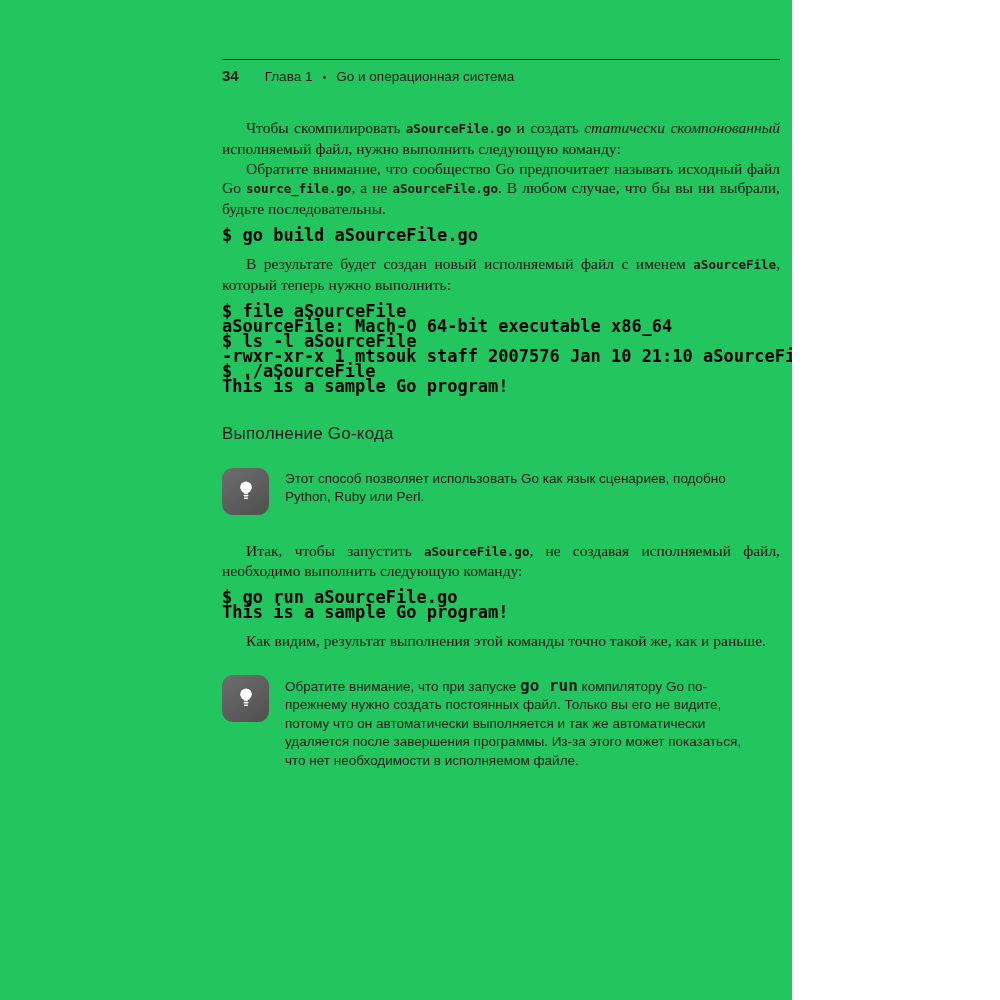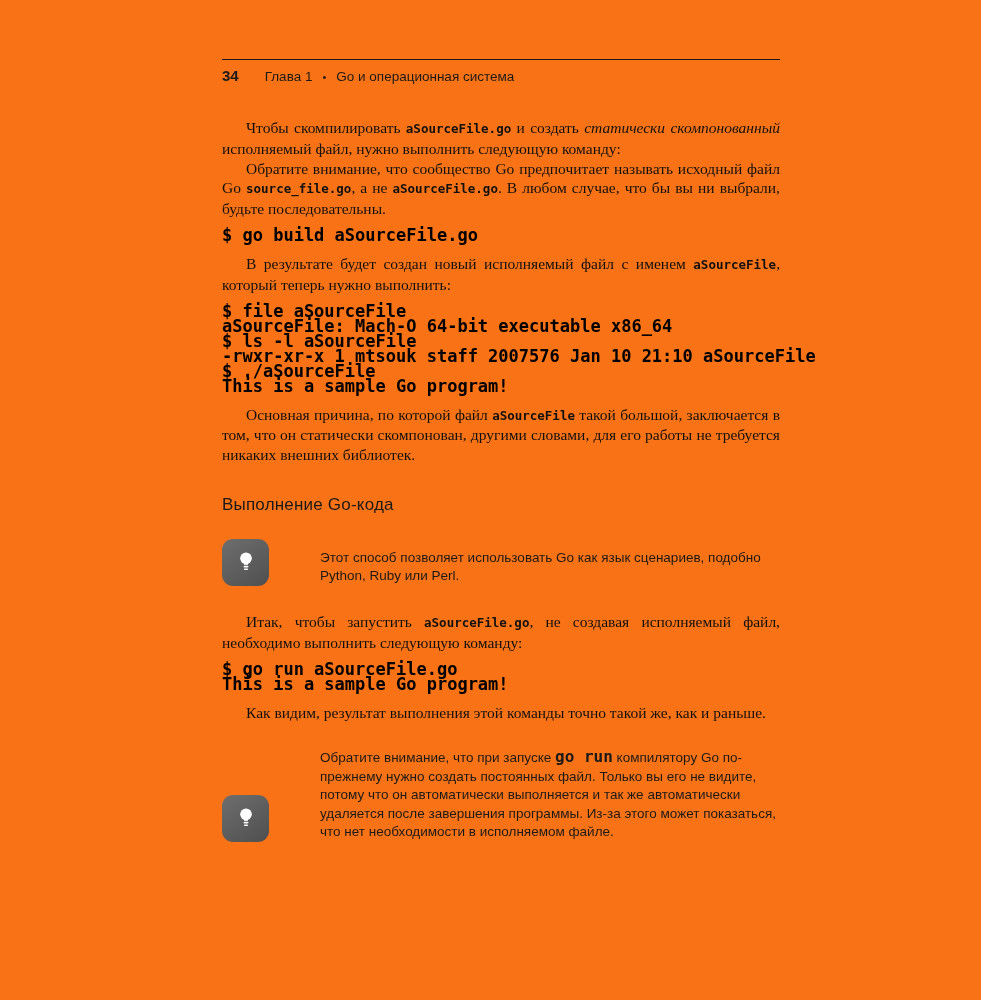--- a/index.html
+++ b/index.html
@@ -1,20 +1,20 @@
 <!DOCTYPE html>
 <html><head>
 <meta charset="utf-8">
 <style>
   html, body { margin: 0; padding: 0; background: #ffffff; }
   .page {
     position: relative;
-    width: 981px;
+    width: 792px;
     height: 1000px;
-    background: #f97316;
+    background: #22c55e;
     overflow: hidden;
     color: #111;
   }
   .content {
     position: absolute;
     left: 222px;
     top: 59px;
     width: 558px;
   }
   
@@ -65,23 +65,22 @@
     font-family: "Liberation Sans", sans-serif;
     font-size: 17px;
     font-weight: 500;
     color: #1a1a1a;
     margin: 30px 0 14px 0;
     letter-spacing: 0.2px;
   }
   
   .note {
     display: flex;
-    align-items: flex-end;
+    align-items: flex-start;
     margin: 24px 0 26px 0;
-    gap: 35px;
   }
   .note-icon {
     flex: 0 0 auto;
     width: 47px;
     height: 47px;
     border-radius: 11px;
     background: linear-gradient(145deg, #6e6e6e 0%, #4f4f4f 100%);
     display: flex;
     align-items: center;
     justify-content: center;
@@ -122,21 +121,20 @@
 
     <p class="body indent"><span>В результате будет создан новый исполняемый файл с именем </span><span class="run-code">aSourceFile</span><span>, который теперь нужно выполнить:</span></p>
 
     <pre class="codeblock">$ file aSourceFile
 aSourceFile: Mach-O 64-bit executable x86_64
 $ ls -l aSourceFile
 -rwxr-xr-x 1 mtsouk staff 2007576 Jan 10 21:10 aSourceFile
 $ ./aSourceFile
 This is a sample Go program!</pre>
 
-    <p class="body indent"><span>Основная причина, по которой файл </span><span class="run-code">aSourceFile</span><span> такой большой, заключается в том, что он статически скомпонован, другими словами, для его работы не требуется никаких внешних библиотек.</span></p>
 
     <h1 class="section">Выполнение Go-кода</h1>
 
 
     <div class="note">
       <div class="note-icon">
         <svg width="26" height="26" viewBox="0 0 24 24" aria-hidden="true">
           <circle cx="12" cy="8.6" r="5.4" fill="#ffffff"></circle>
           <path d="M10.2 13.4 h3.6 v1.2 h-3.6 z" fill="#ffffff"></path>
           <rect x="9.7" y="15.4" width="4.6" height="1.7" rx="0.85" fill="#ffffff"></rect>

